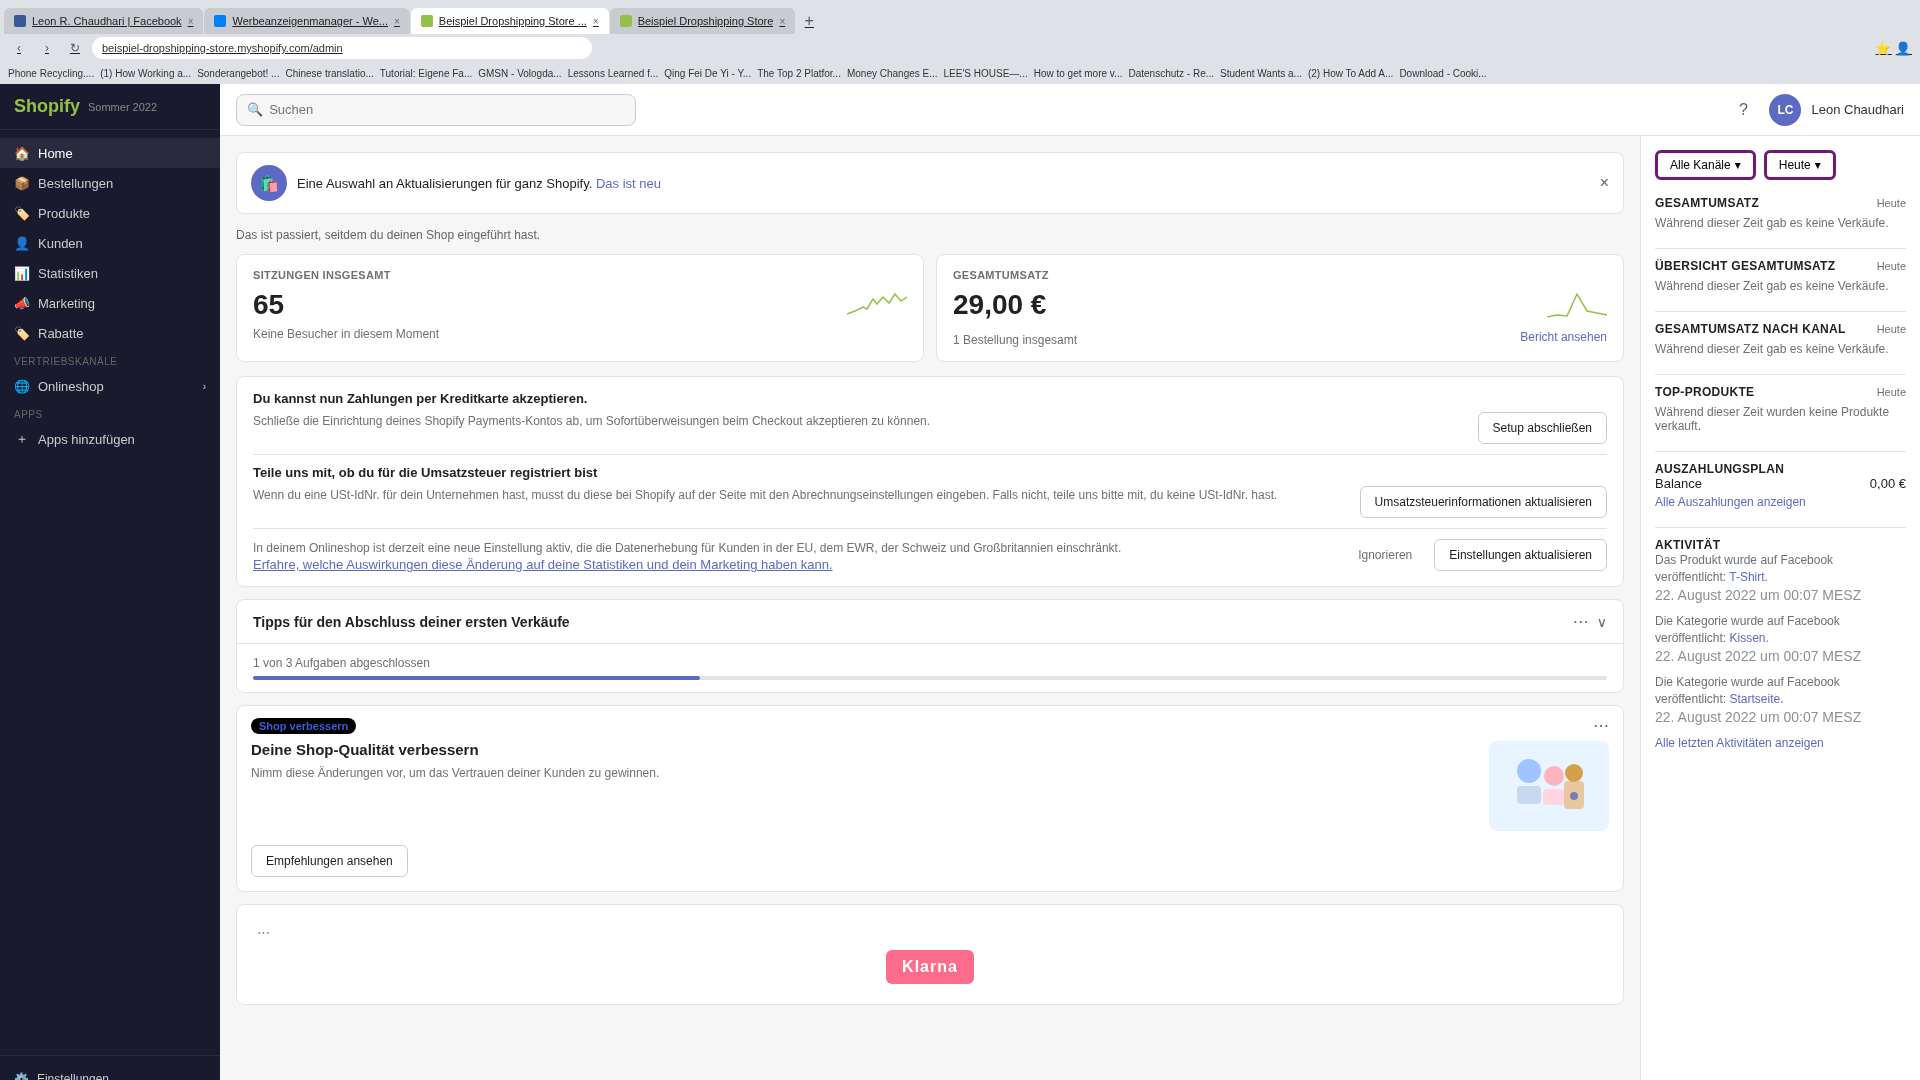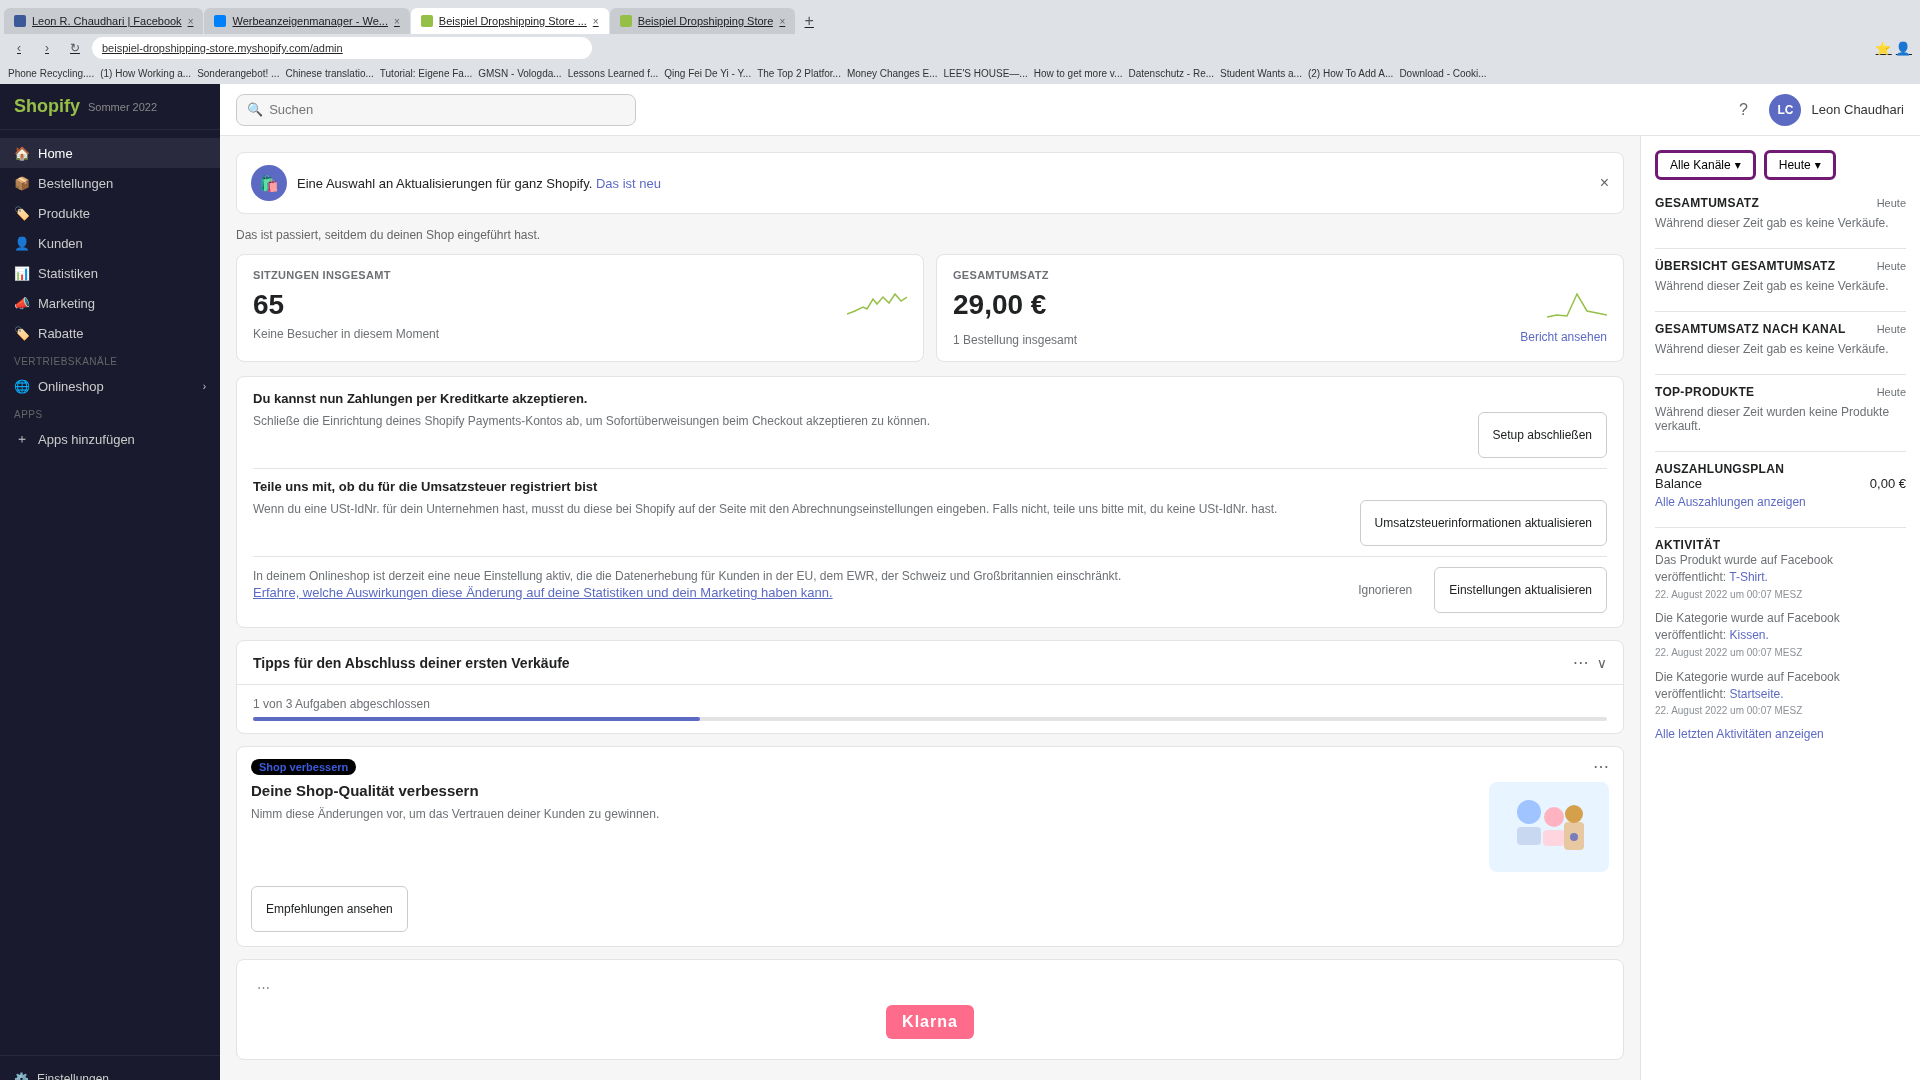--- a/index.html
+++ b/index.html
@@ -72,21 +72,21 @@
     .stat-value { font-size: 28px; font-weight: 600; color: #202223; }
     .stat-sub { font-size: 12px; color: #6d7175; margin-top: 6px; }
     .stat-report-link { color: #5c6ac4; cursor: pointer; font-size: 12px; }
     .chart-sparkline { width: 60px; height: 30px; }
 
     
     .info-card { background: #fff; border: 1px solid #e1e3e5; border-radius: 8px; padding: 14px 16px; margin-bottom: 12px; }
     .info-card-title { font-size: 13px; font-weight: 600; color: #202223; margin-bottom: 6px; }
     .info-card-text { font-size: 12px; color: #6d7175; line-height: 1.5; }
     .info-card-link { color: #5c6ac4; text-decoration: underline; cursor: pointer; }
-    .btn-primary { padding: 15px 14px; background: #fff; border: 1px solid #c9cccf; border-radius: 6px; font-size: 12px; cursor: pointer; color: #202223; white-space: nowrap; }
+    .btn-primary { padding: 8px 14px; background: #fff; border: 1px solid #c9cccf; border-radius: 6px; font-size: 12px; cursor: pointer; color: #202223; white-space: nowrap; }
     .btn-secondary { padding: 6px 14px; background: transparent; border: none; font-size: 12px; cursor: pointer; color: #6d7175; }
     .card-divider { border: none; border-top: 1px solid #e1e3e5; margin: 10px 0; }
 
     
     .section-card { background: #fff; border: 1px solid #e1e3e5; border-radius: 8px; margin-bottom: 12px; }
     .section-header { display: flex; align-items: center; padding: 12px 16px; border-bottom: 1px solid #e1e3e5; }
     .section-title { font-size: 14px; font-weight: 600; flex: 1; }
     .section-actions { display: flex; align-items: center; gap: 8px; }
     .section-dots { color: #666; cursor: pointer; font-size: 16px; }
     .section-chevron { color: #666; cursor: pointer; font-size: 14px; }
@@ -117,21 +117,21 @@
     .cs-section { margin-bottom: 18px; }
     .cs-header { display: flex; align-items: center; justify-content: space-between; margin-bottom: 6px; }
     .cs-title { font-size: 12px; font-weight: 700; color: #202223; text-transform: uppercase; letter-spacing: 0.3px; }
     .cs-date { font-size: 11px; color: #6d7175; }
     .cs-sub { font-size: 12px; color: #6d7175; }
     .cs-link { color: #5c6ac4; font-size: 12px; cursor: pointer; text-decoration: none; display: block; margin-top: 4px; }
     .cs-balance { display: flex; justify-content: space-between; align-items: center; font-size: 13px; }
     .cs-divider { border: none; border-top: 1px solid #e1e3e5; margin: 10px 0; }
     .activity-item { font-size: 12px; color: #6d7175; margin-bottom: 8px; line-height: 1.4; }
     .activity-link { color: #5c6ac4; cursor: pointer; }
-    .activity-time { font-size: 10px; color: #8c9196; }
+    .activity-time { font-size: 14px; color: #8c9196; }
 
     
     .filter-btn { padding: 5px 12px; background: #fff; border: 3px solid #701a75; border-radius: 6px; font-size: 12px; cursor: pointer; display: flex; align-items: center; gap: 4px; }
 
     
     svg.sparkline path { fill: none; stroke-width: 1.5; }
   </style>
 </head>
 <body>
 

